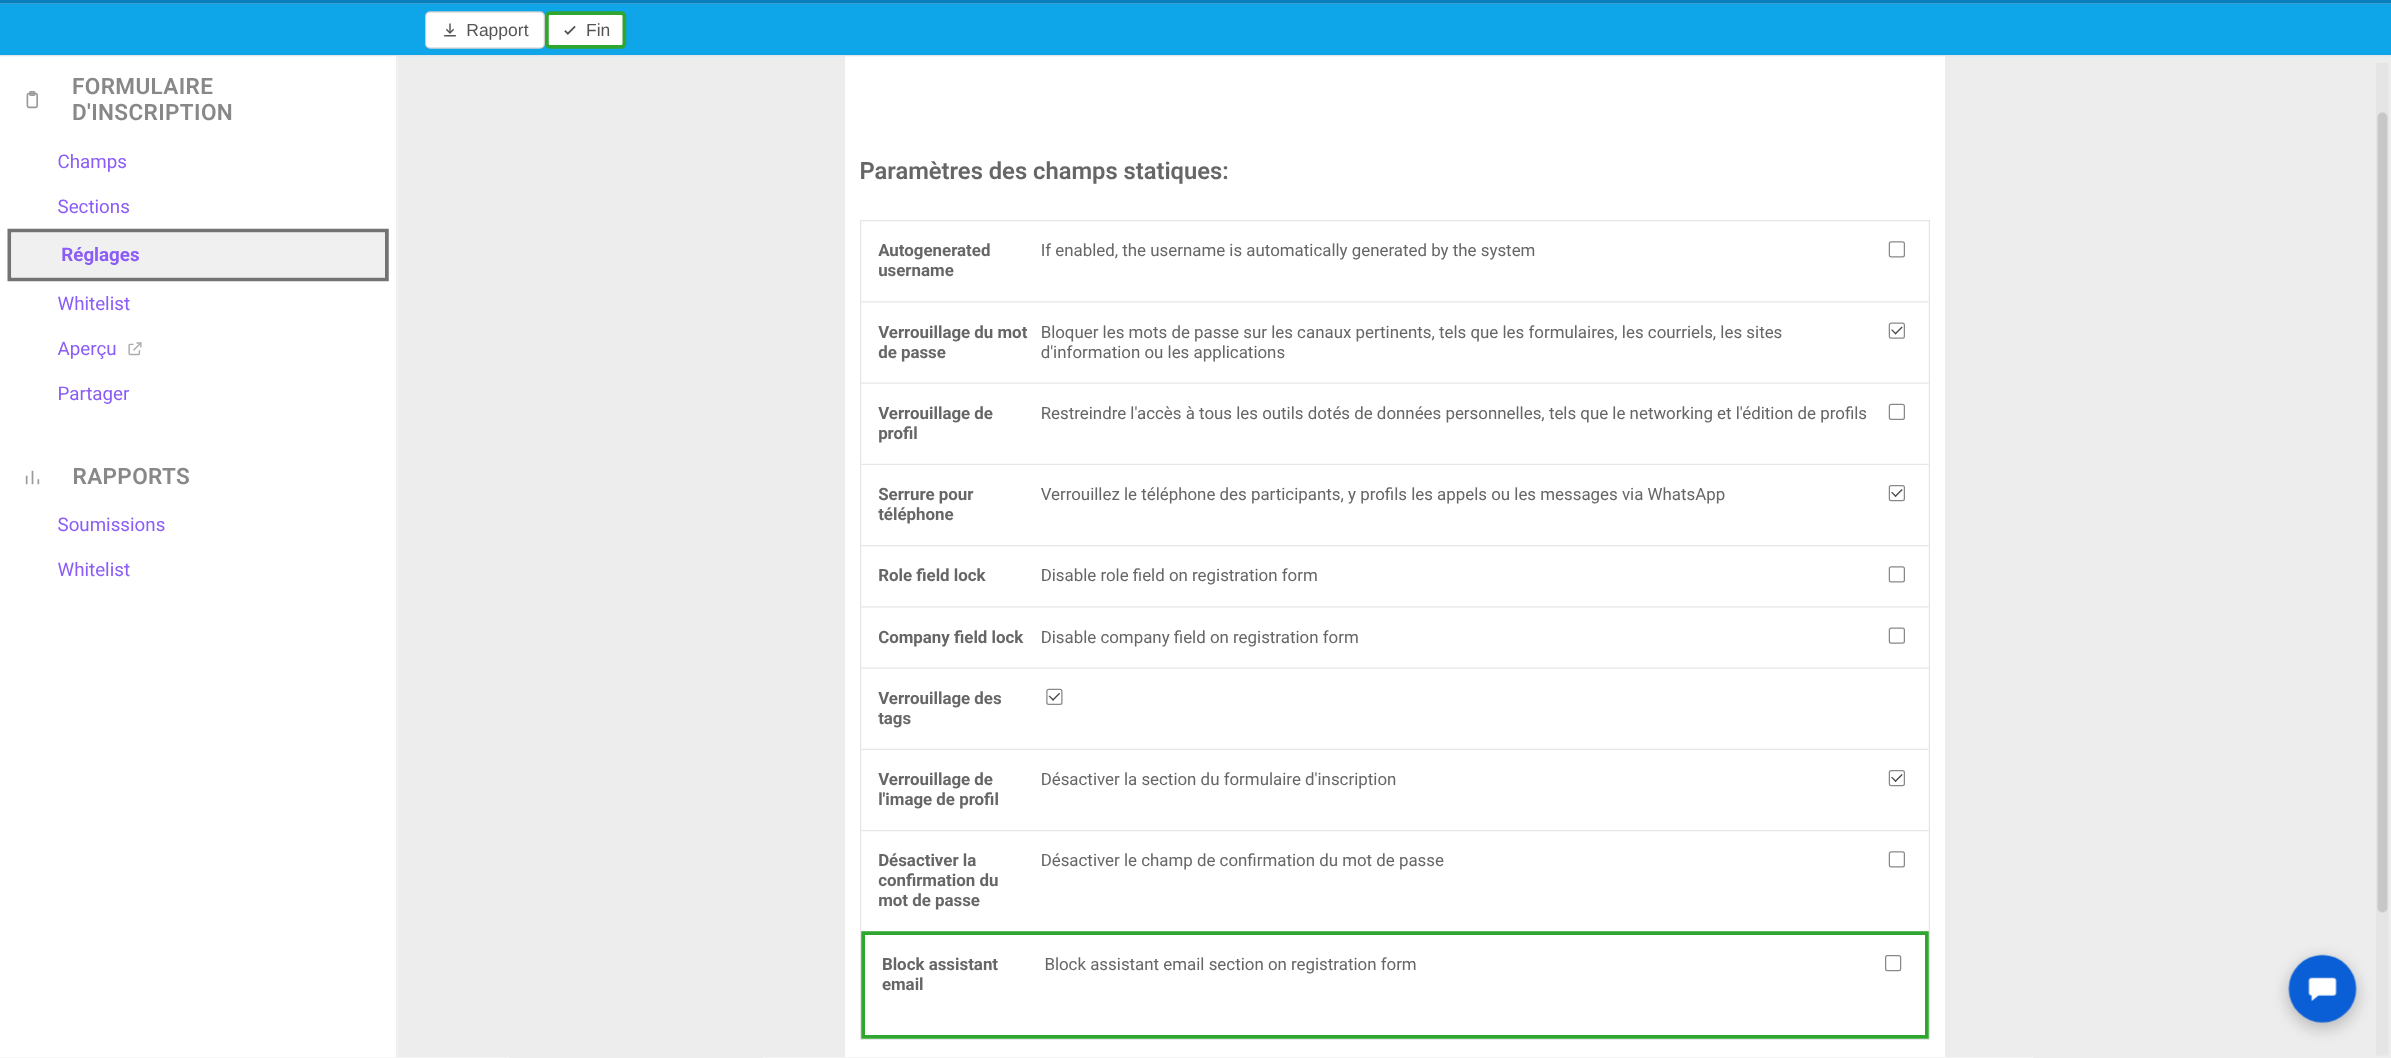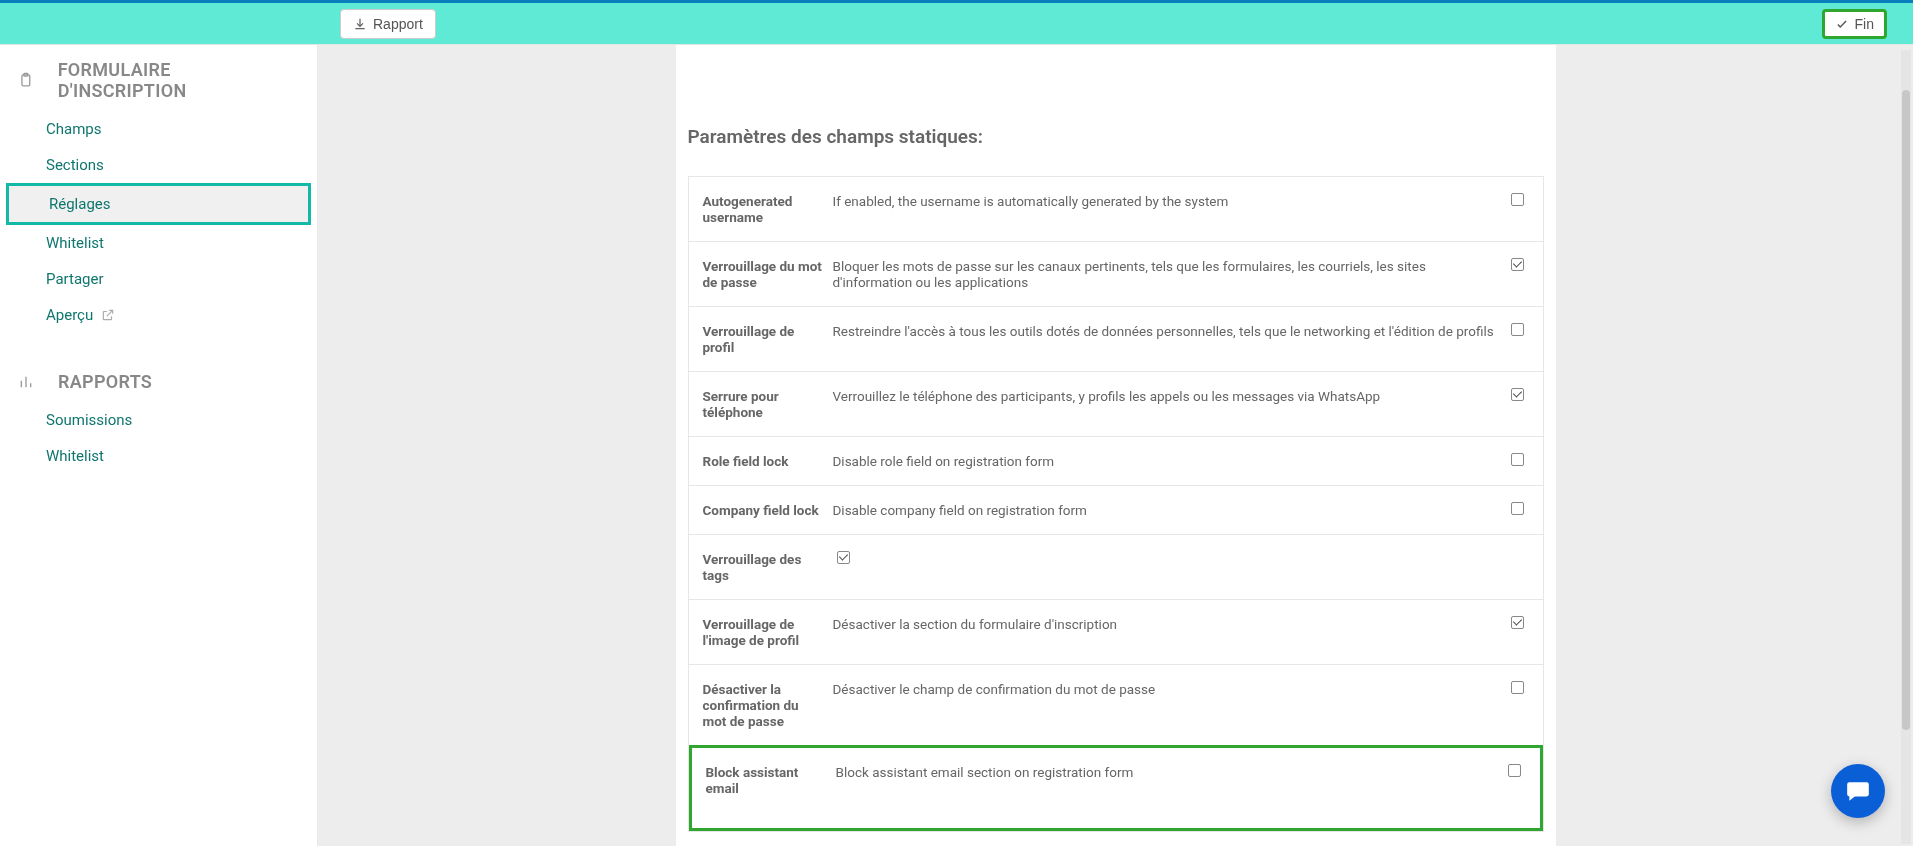--- a/index.html
+++ b/index.html
@@ -13,26 +13,26 @@
     overflow: hidden;
     position: relative;
   }
   .topbar-accent {
     height: 3px;
     width: 100%;
     background: #0b7fbd;
   }
   .topbar {
     display: flex;
-    justify-content: space-between;
+    justify-content: flex-start;
     align-items: center;
     padding: 4px 26px 4px 340px;
     border-bottom: 1px solid #e4e4e4;
     height: 42px;
-    background: #5eead4;
+    background: #0ea5e9;
   }
   .btn {
     border: 1px solid #ccc;
     background: #fff;
     border-radius: 4px;
     padding: 6px 12px;
     font-size: 14px;
     color: #555;
     display: inline-flex;
     align-items: center;
@@ -61,30 +61,31 @@
     gap: 24px;
     padding: 8px 18px 10px 18px;
     color: #888;
     font-weight: 600;
     font-size: 18px;
     letter-spacing: .3px;
   }
   .sidebar-section-header.mt { margin-top: 30px; }
   .sidebar-item {
     padding: 9px 18px 9px 46px;
-    color: #0f766e;
+    color: #8b5cf6;
     font-size: 15px;
     cursor: pointer;
     display: flex;
     align-items: center;
     gap: 8px;
   }
   .sidebar-group-highlight {
-    border: 3px solid #14b8a6;
+    border: 3px solid #737373;
     margin: 0 6px;
+    font-weight: bold;
   }
   .sidebar-item.active {
     background: #f0f0f0;
   }
   .main {
     flex: 1;
     background: #ededed;
     display: flex;
     justify-content: center;
     overflow-y: auto;
@@ -240,29 +241,29 @@
     <div class="sidebar-group-highlight">
       <div class="sidebar-item active" style="padding-left:40px;">
         <span>Réglages</span>
       </div>
     </div>
 
     <div class="sidebar-item">
       <span>Whitelist</span>
     </div>
     <div class="sidebar-item">
-      <span>Partager</span>
-    </div>
-    <div class="sidebar-item">
       <span>Aperçu</span>
       <svg class="ext-icon" viewBox="0 0 24 24" fill="none" stroke="#888" stroke-width="2">
         <path d="M14 4h6v6"></path>
           <path d="M20 4L10 14"></path>
           <path d="M18 14v5a1 1 0 0 1-1 1H5a1 1 0 0 1-1-1V7a1 1 0 0 1 1-1h5"></path>
       </svg>
+    </div>
+    <div class="sidebar-item">
+      <span>Partager</span>
     </div>
 
     <div class="sidebar-section-header mt">
       <svg width="16" height="16" viewBox="0 0 24 24" fill="none" stroke="#999" stroke-width="2">
         <path d="M5 20V10"></path>
           <path d="M12 20V4"></path>
           <path d="M19 20v-6"></path>
       </svg>
       <span>RAPPORTS</span>
     </div>

